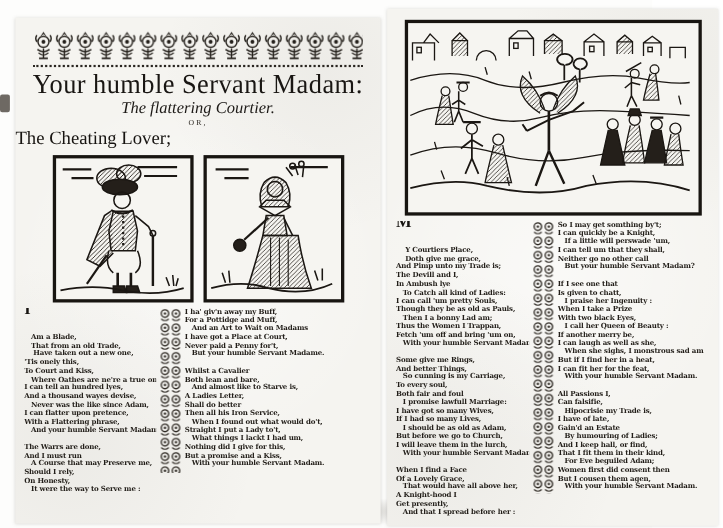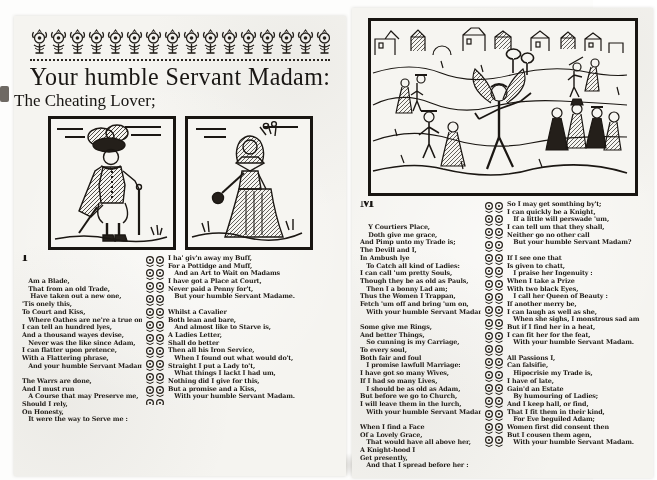--- a/index.html
+++ b/index.html
@@ -73,20 +73,22 @@
             <path d="M5.5 25 h8" stroke-width="1.6"></path>
             <path d="M5 20 Q9.5 24 14 20" stroke-width="1"></path>
           </g>
         </pattern>
       </defs>
       <rect width="300" height="30" fill="url(#fl1)"></rect>
     </svg>
     <div class="band-rule"></div>
 
     <div class="title">Your humble Servant Madam:</div>
+    <div class="sub1">The flattering Courtier.</div>
+    <div class="or">OR,</div>
     <div class="sub2">The Cheating Lover;</div>
 
     <div class="cuts">
 
       <div class="cut">
         <svg width="122" height="128" viewBox="0 0 122 128">
           <defs>
               <pattern id="h1" width="4" height="4" patternUnits="userSpaceOnUse">
             <path d="M0 4 L4 0" stroke="#241f1a" stroke-width="0.8"></path>
               </pattern>

